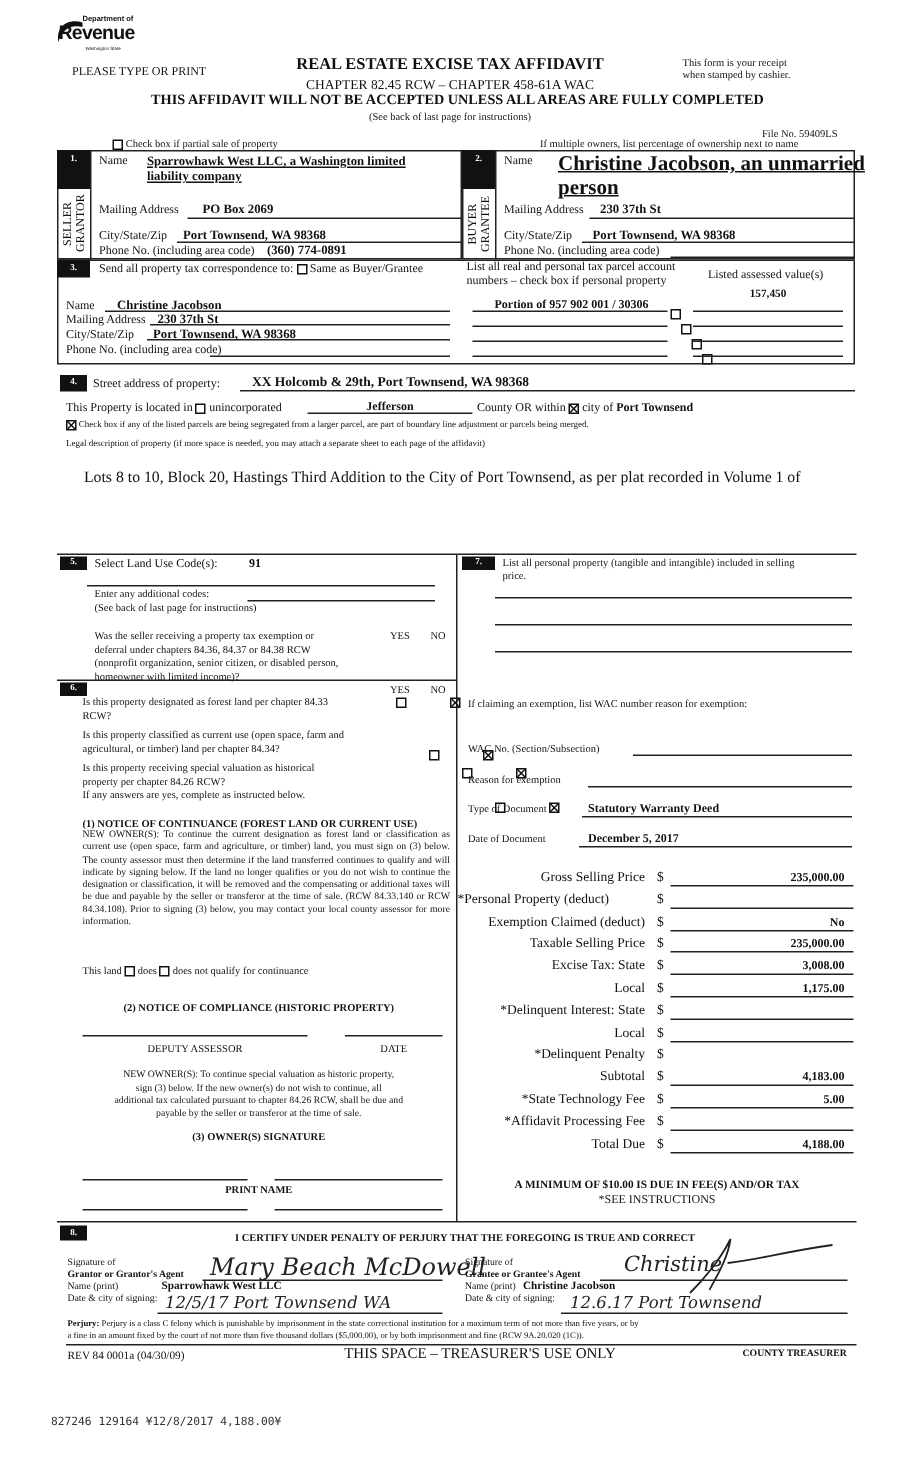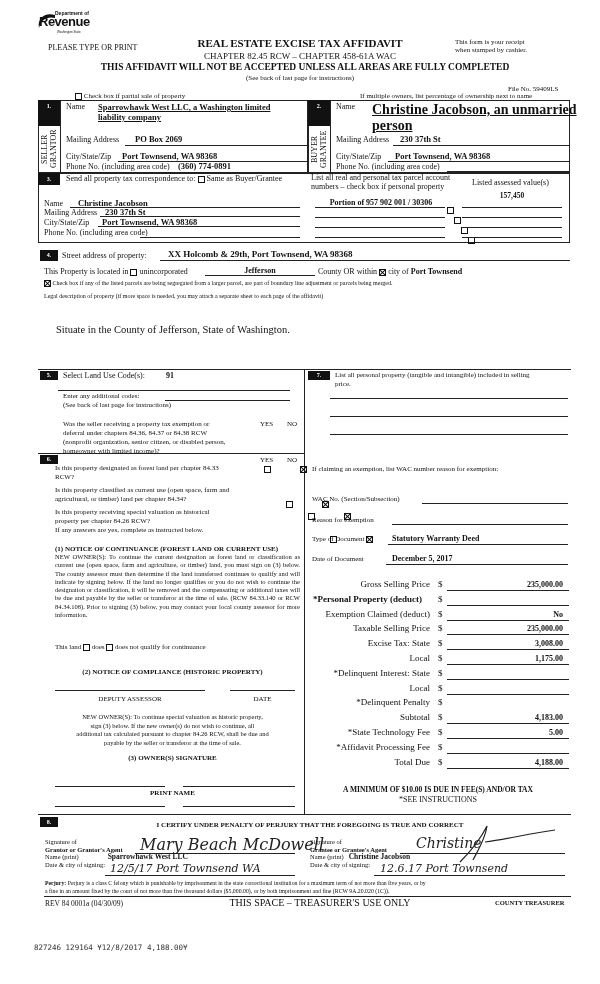--- a/index.html
+++ b/index.html
@@ -138,22 +138,22 @@
   <span class="box x"></span>
   <span>city of</span>
   <b>Port Townsend</b>
 </div>
 <div class="abs xs" style="left:44px;top:280px;white-space:nowrap;">
   <span class="box x"></span>
   <span>Check box if any of the listed parcels are being segregated from a larger parcel, are part of boundary line adjustment or parcels being merged.</span>
 </div>
 <div class="abs xs" style="left:44px;top:293px;">Legal description of property (if more space is needed, you may attach a separate sheet to each page of the affidavit)</div>
 <div class="abs" style="left:56px;top:312px;width:520px;font-size:10.5px;line-height:13px;">
+  <div>Lots 8 to 10, Block 20, Hastings Third Addition to the City of Port Townsend, as per plat recorded in Volume 1 of</div>
   <div style="height:11px;"></div>
-  <div>Situate in the County of Jefferson, State of Washington.</div>
 </div>
 
 
 <div class="abs" style="left:38px;top:369px;width:266px;height:1px;background:#222;"></div>
 <div class="abs" style="left:304px;top:369px;width:1px;height:445px;background:#222;"></div>
 <div class="abs" style="left:305px;top:369px;width:266px;height:1px;background:#222;"></div>
 
 <div class="num" style="left:40px;top:371px;width:18px;height:9px;line-height:9px;">5.</div>
 <div class="abs md" style="left:63px;top:371px;">Select Land Use Code(s):</div>
 <div class="abs val" style="left:166px;top:371px;">91</div>
@@ -252,21 +252,21 @@
 <div class="line" style="left:388px;top:544px;width:180px;"></div>
 <div class="abs sm" style="left:312px;top:555px;">Date of Document</div>
 <div class="abs val" style="left:392px;top:554px;">December 5, 2017</div>
 <div class="line" style="left:386px;top:564px;width:182px;"></div>
 
 <div id="fee-rows">
     <div class="abs" style="left: 305px; top: 579px; width: 125px; text-align: right; font-size: 9px;">Gross Selling Price</div>
     <div class="abs" style="left: 438px; top: 579px; font-size: 9px;">$</div>
     <div class="abs val" style="left: 447px; top: 580px; width: 116px; text-align: right;">235,000.00</div>
     <div class="line" style="left: 447px; top: 590px; width: 122px;"></div>
-    <div class="abs" style="left: 305px; top: 594px; width: 125px; text-align: center; font-size: 9px; font-weight: bold;">*Personal Property (deduct)</div>
+    <div class="abs" style="left: 305px; top: 594px; width: 125px; text-align: left; font-size: 9px;">*Personal Property (deduct)</div>
     <div class="abs" style="left: 438px; top: 594px; font-size: 9px;">$</div>
     <div class="abs val" style="left: 447px; top: 595px; width: 116px; text-align: right;"></div>
     <div class="line" style="left: 447px; top: 605px; width: 122px;"></div>
     <div class="abs" style="left: 305px; top: 609px; width: 125px; text-align: right; font-size: 9px;">Exemption Claimed (deduct)</div>
     <div class="abs" style="left: 438px; top: 609px; font-size: 9px;">$</div>
     <div class="abs val" style="left: 447px; top: 610px; width: 116px; text-align: right;">No</div>
     <div class="line" style="left: 447px; top: 620px; width: 122px;"></div>
     <div class="abs" style="left: 305px; top: 623px; width: 125px; text-align: right; font-size: 9px;">Taxable Selling Price</div>
     <div class="abs" style="left: 438px; top: 623px; font-size: 9px;">$</div>
     <div class="abs val" style="left: 447px; top: 624px; width: 116px; text-align: right;">235,000.00</div>

